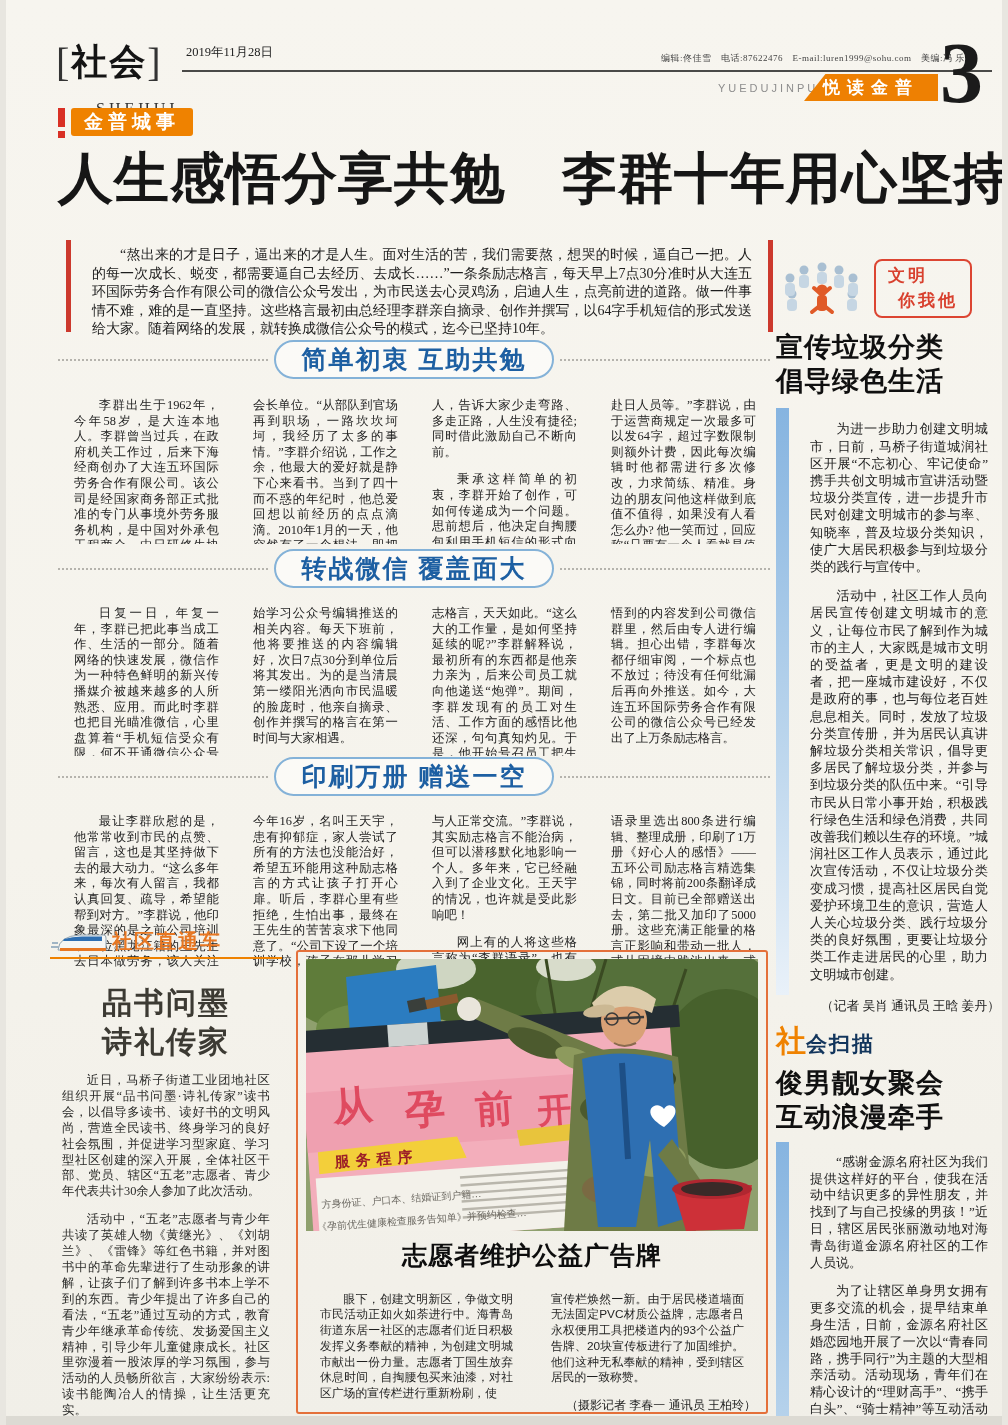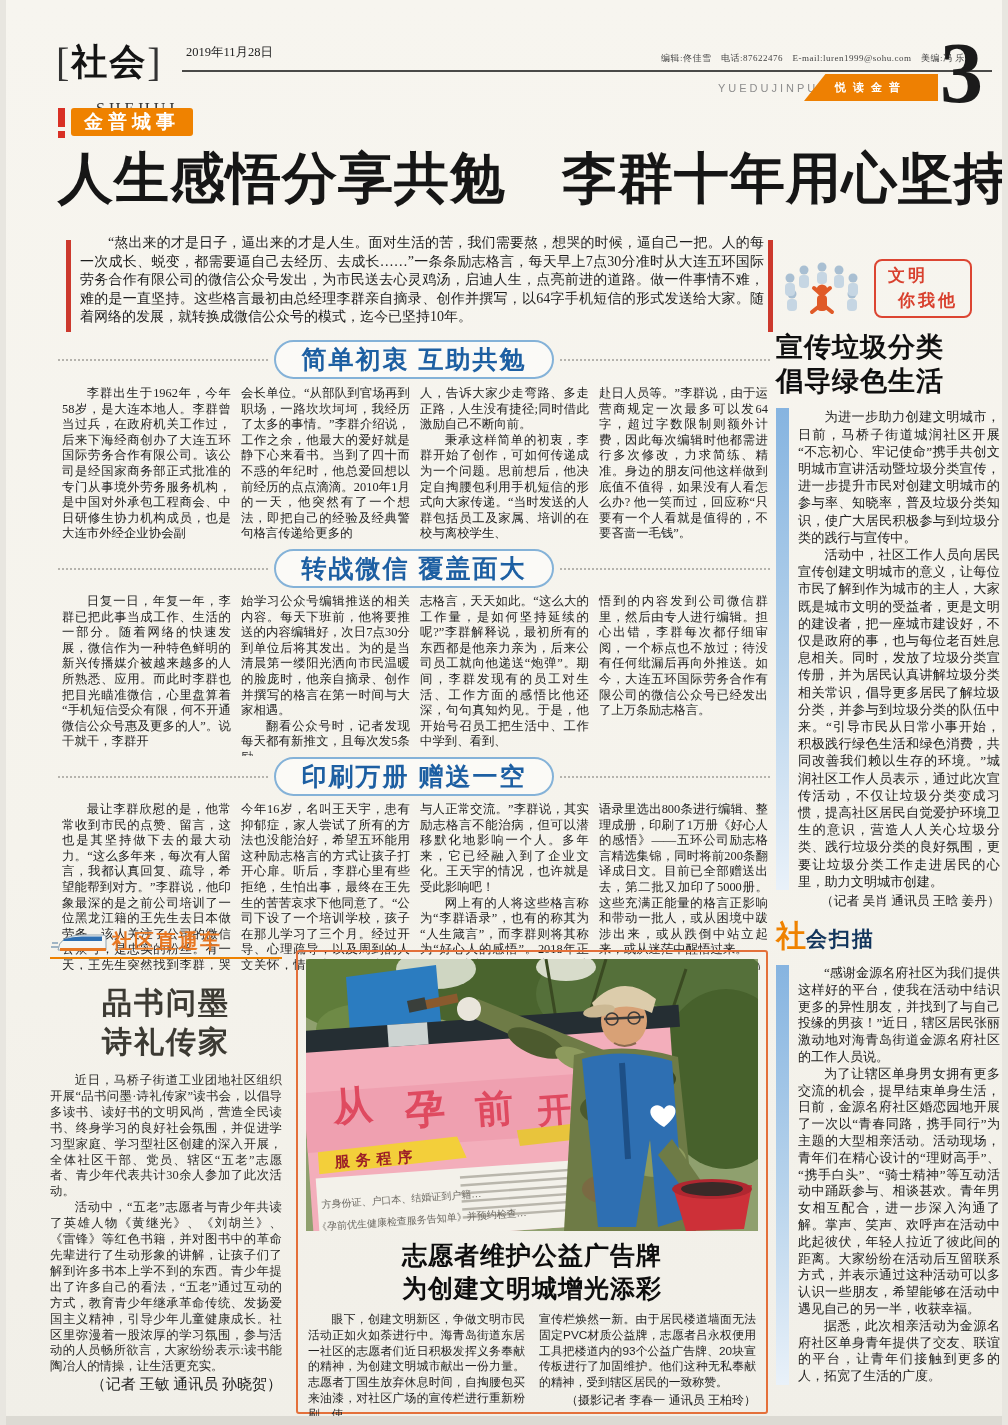--- a/index.html
+++ b/index.html
@@ -8,21 +8,21 @@
         font-family:"Liberation Serif","DejaVu Serif",serif;color:#222;}
   .abs{position:absolute;}
   
   .secname{font-size:36px;font-weight:bold;color:#141414;letter-spacing:2px;}
   .secname .brk{font-weight:normal;font-size:40px;vertical-align:-2px;color:#333;}
   .secpy{font-size:16px;letter-spacing:4px;color:#333;margin-top:16px;}
   .date{font-size:12.5px;color:#222;}
   .hrule{height:2px;background:#4a4a48;}
   .staff{font-size:9px;color:#444;letter-spacing:0.5px;white-space:nowrap;}
   .yuedupy{font-size:11px;letter-spacing:3px;color:#8d8d8d;font-family:"Liberation Sans",sans-serif;}
-  .ribbon{background:#ee8002;color:#fff;font-size:11px;font-weight:bold;letter-spacing:7px;
+  .ribbon{background:#ee8002;color:#fff;font-size:17px;font-weight:bold;letter-spacing:7px;
           text-align:center;line-height:27px;clip-path:polygon(16% 0,100% 0,100% 100%,0 100%);}
   .pageno{font-size:86px;font-weight:bold;color:#1b1b1b;line-height:1;font-family:"Liberation Serif",serif;}
   
   .jp-box{background:#ef8200;color:#fff;font-family:"Liberation Sans",sans-serif;
           font-weight:bold;font-size:19px;letter-spacing:5px;text-align:center;
           line-height:28px;border-radius:3px;}
   .redbar{background:#d93025;}
   
   .headline{font-family:"Liberation Sans",sans-serif;font-weight:900;font-size:55px;
             letter-spacing:1px;color:#161616;white-space:nowrap;}
@@ -31,21 +31,21 @@
   .vredbar{width:5px;background:#cc392d;}
   
   .pillrow{display:flex;align-items:center;}
   .pillrow::before,.pillrow::after{content:"";flex:1;border-top:2px dotted #b5b3ad;}
   .pill{border:2px solid #84b2d8;border-radius:24px;padding:1px 26px;margin:0 6px;
         font-family:"Liberation Sans",sans-serif;font-weight:bold;font-size:25px;
         letter-spacing:2px;color:#1d5fa2;background:rgba(252,252,249,.75);white-space:nowrap;}
   
   .cols{display:flex;gap:10px;overflow:hidden;}
   .col{flex:1;font-size:12.4px;line-height:15.6px;text-align:justify;color:#232323;}
-  .para{margin:0;}
+  .para{margin:12px;}
   .ind{text-indent:2em;}
   .byline{text-align:right;font-size:12.4px;color:#1e1e1e;margin-top:2px;}
   
   .sidebar{width:224px;font-size:13.2px;}
   .civrow{display:flex;align-items:center;gap:6px;margin-top:29px;}
   .civbadge{border:2px solid #dc4532;border-radius:8px;padding:3px 12px;color:#d8402e;
             font-family:"Liberation Sans",sans-serif;font-weight:bold;font-size:17px;
             letter-spacing:3px;line-height:1.45;}
   .civbadge .l2{margin-left:10px;}
   .sb-title{font-family:"Liberation Sans",sans-serif;font-weight:900;font-size:27px;
@@ -199,20 +199,24 @@
       <div class="vbluebar"></div>
       <div class="sb-paras">
         <p class="para ind">为进一步助力创建文明城市，日前，马桥子街道城润社区开展“不忘初心、牢记使命”携手共创文明城市宣讲活动暨垃圾分类宣传，进一步提升市民对创建文明城市的参与率、知晓率，普及垃圾分类知识，使广大居民积极参与到垃圾分类的践行与宣传中。</p>
         <p class="para ind">活动中，社区工作人员向居民宣传创建文明城市的意义，让每位市民了解到作为城市的主人，大家既是城市文明的受益者，更是文明的建设者，把一座城市建设好，不仅是政府的事，也与每位老百姓息息相关。同时，发放了垃圾分类宣传册，并为居民认真讲解垃圾分类相关常识，倡导更多居民了解垃圾分类，并参与到垃圾分类的队伍中来。“引导市民从日常小事开始，积极践行绿色生活和绿色消费，共同改善我们赖以生存的环境。”城润社区工作人员表示，通过此次宣传活动，不仅让垃圾分类变成习惯，提高社区居民自觉爱护环境卫生的意识，营造人人关心垃圾分类、践行垃圾分类的良好氛围，更要让垃圾分类工作走进居民的心里，助力文明城市创建。</p>
       </div>
     </div>
     <div class="sb-byline">（记者 吴肖 通讯员 王晗 姜丹）</div>
     <div class="scanbadge" style="margin-top:6px;">
       <span class="sc1">社</span><span class="sc2">会扫描</span>
     </div>
+    <div class="sb-title" style="margin-top:4px;">
+      <div>俊男靓女聚会</div>
+      <div>互动浪漫牵手</div>
+    </div>
     <div class="sb-body" style="margin-top:8px;">
       <div class="vbluebar"></div>
       <div class="sb-paras" style="font-size:13px;line-height:16.8px;">
         <p class="para ind">“感谢金源名府社区为我们提供这样好的平台，使我在活动中结识更多的异性朋友，并找到了与自己投缘的男孩！”近日，辖区居民张丽激动地对海青岛街道金源名府社区的工作人员说。</p>
         <p class="para ind">为了让辖区单身男女拥有更多交流的机会，提早结束单身生活，日前，金源名府社区婚恋园地开展了一次以“青春同路，携手同行”为主题的大型相亲活动。活动现场，青年们在精心设计的“理财高手”、“携手白头”、“骑士精神”等互动活动中踊跃参与、相谈甚欢。青年男女相互配合，进一步深入沟通了解。掌声、笑声、欢呼声在活动中此起彼伏，年轻人拉近了彼此间的距离。大家纷纷在活动后互留联系方式，并表示通过这种活动可以多认识一些朋友，希望能够在活动中遇见自己的另一半，收获幸福。</p>
         <p class="para ind">据悉，此次相亲活动为金源名府社区单身青年提供了交友、联谊的平台，让青年们接触到更多的人，拓宽了生活的广度。</p>
       </div>
     </div>
 
   </div>
@@ -311,21 +315,20 @@
 
         <polygon points="366,180 402,232 386,242 352,196" fill="#6e7b46"></polygon>
         <circle cx="396" cy="238" r="10" fill="#ece8df"></circle>
         <path d="M368 232 L446 226 L438 270 L380 272 Z" fill="#cd3038"></path>
         <ellipse cx="406" cy="230" rx="40" ry="10" fill="#b02730"></ellipse>
         <ellipse cx="406" cy="230" rx="31" ry="7" fill="#3a2a28"></ellipse>
       </g>
     </svg>
     <div class="ph-caption">
       <div>志愿者维护公益广告牌</div>
-      <div>为创建文明城增光添彩</div>
     </div>
     <div class="ph-cols">
       <div class="ph-col">
           <p class="para ind">眼下，创建文明新区，争做文明市民活动正如火如荼进行中。海青岛街道东居一社区的志愿者们近日积极发挥义务奉献的精神，为创建文明城市献出一份力量。志愿者丁国生放弃休息时间，自掏腰包买来油漆，对社区广场的宣传栏进行重新粉刷，使</p>
         </div>
       <div class="ph-col">
           <p class="para">宣传栏焕然一新。由于居民楼道墙面无法固定PVC材质公益牌，志愿者吕永权便用工具把楼道内的93个公益广告牌、20块宣传板进行了加固维护。他们这种无私奉献的精神，受到辖区居民的一致称赞。</p>
         <div class="byline" style="font-size:12px;">（摄影记者 李春一 通讯员 王柏玲）</div>
       </div>
     </div>

